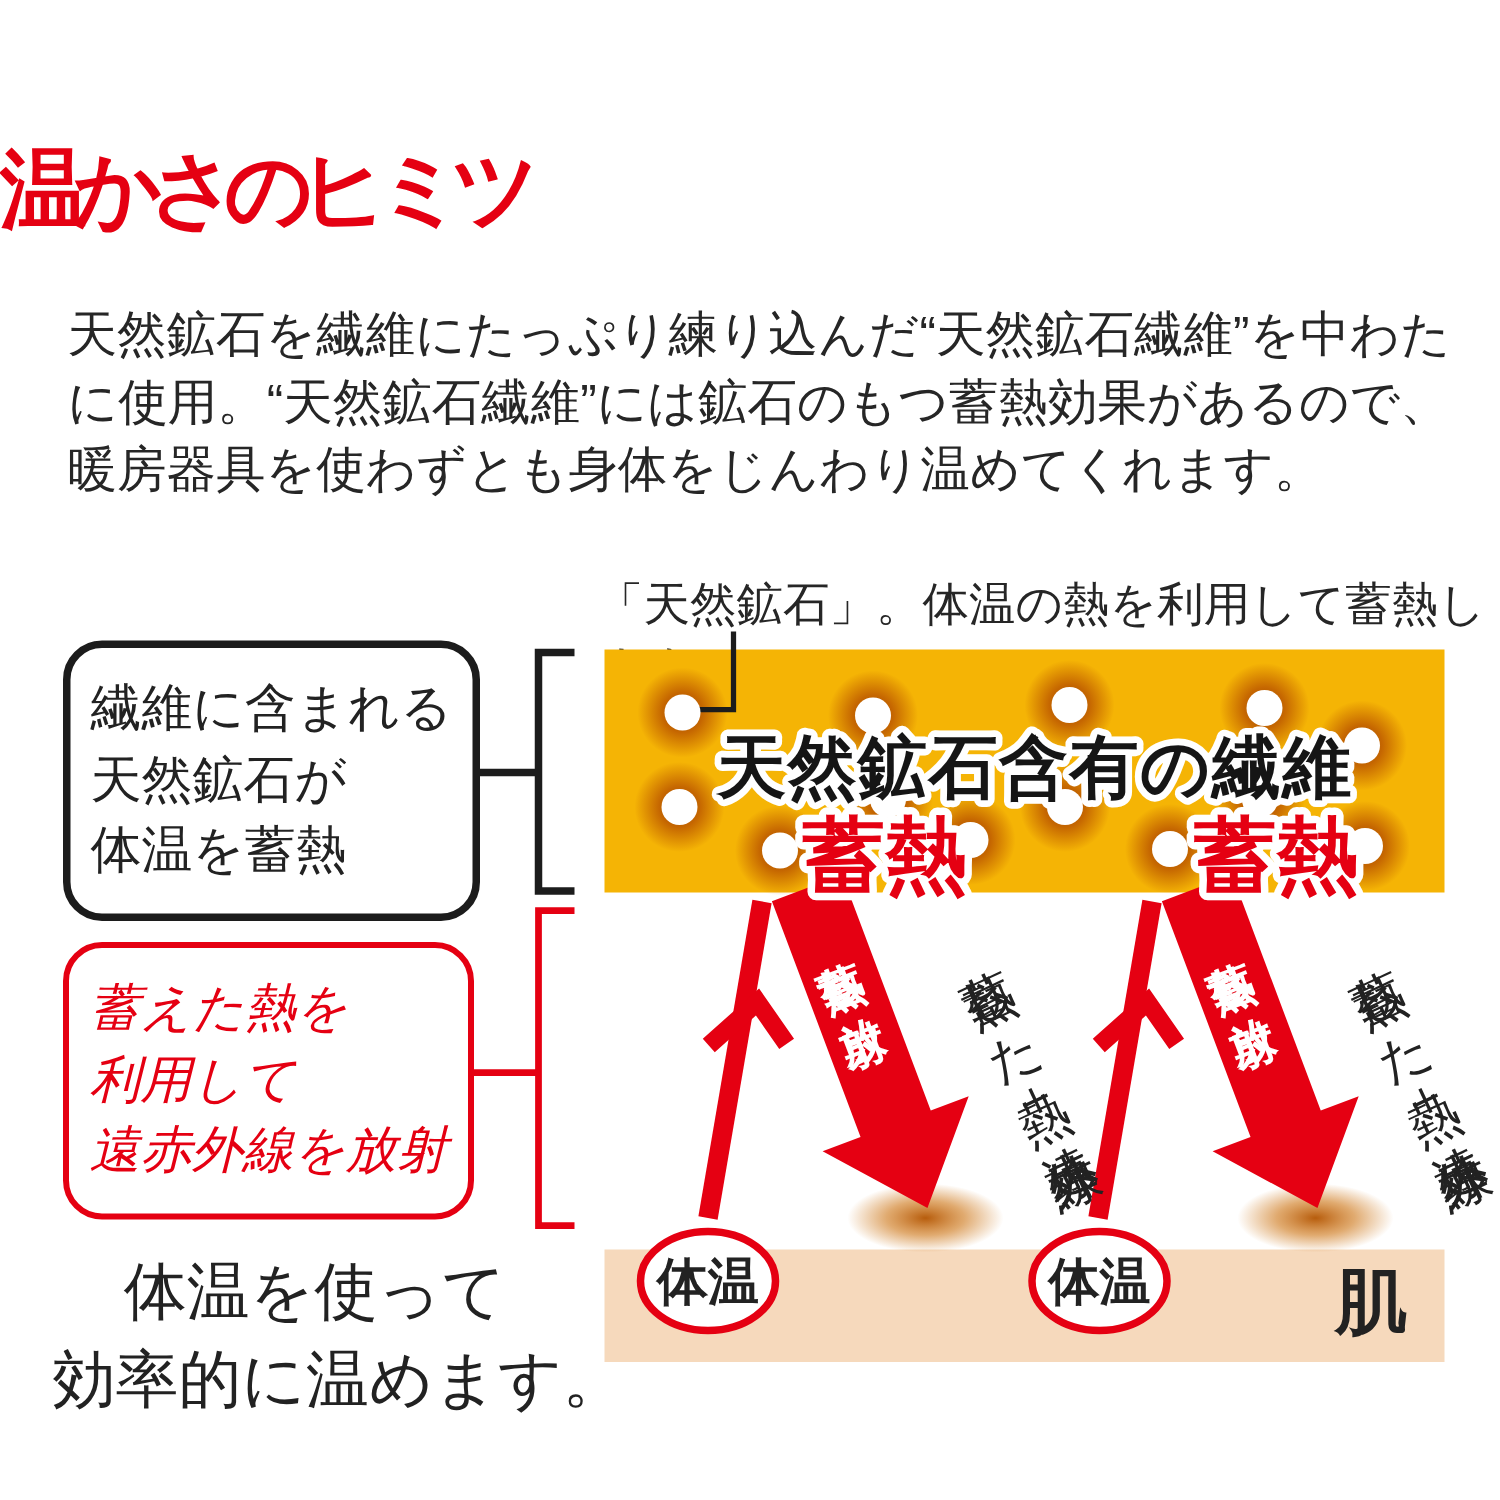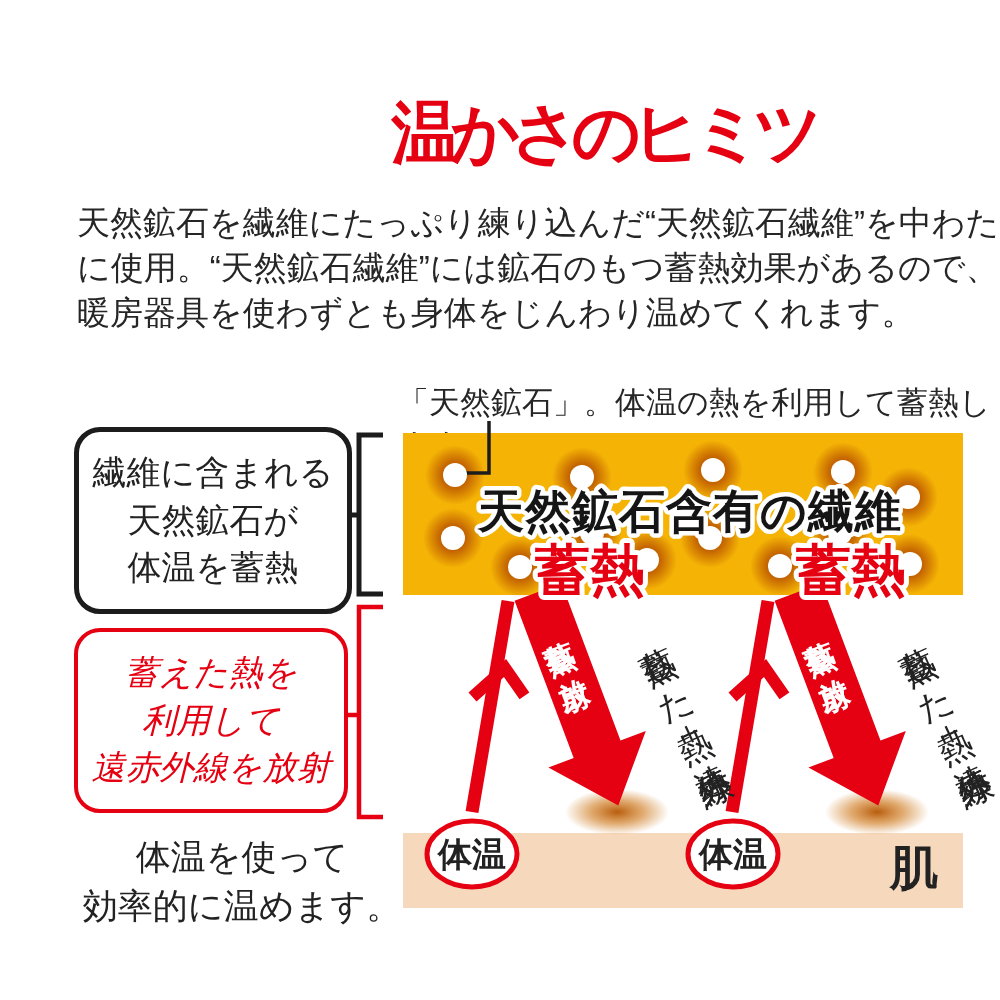--- a/index.html
+++ b/index.html
@@ -1,44 +1,44 @@
 <!DOCTYPE html>
 <html><head>
 <meta charset="utf-8">
 <style>
   html,body{margin:0;padding:0;}
   body{
     width:1000px;height:1000px;position:relative;background:#ffffff;
     font-family:"Liberation Sans",sans-serif;color:#262626;overflow:hidden;
   }
   .abs{position:absolute;}
-  .pre{white-space:pre;margin-left:32px;}
+  .pre{white-space:pre;}
   .title{
-    left:0;top:88px;width:814px;text-align:right;
-    font-size:68px;font-weight:900;letter-spacing:-9px;color:#e50012;
+    left:0;top:88px;width:814px;text-align:left;
+    font-size:58px;font-weight:900;letter-spacing:-9px;color:#e50012;
   }
   .intro{
     left:45px;top:200px;font-size:33px;line-height:45px;font-weight:500;
     letter-spacing:0;color:#262626;
   }
   .annotation{
     left:398px;top:382px;font-size:31px;color:#262626;letter-spacing:0;
   }
   .callout{
     border-radius:26px;display:flex;align-items:center;justify-content:center;
-    text-align:center;font-size:34px;line-height:1.40;background:#fff;
+    text-align:left;font-size:34px;line-height:1.40;background:#fff;
   }
   .callout.storage{
     left:42px;top:427px;width:268px;height:177px;border:5px solid #1c1c1c;color:#222;
   }
   .callout.radiation{
     left:42px;top:628px;width:266px;height:177px;border:4px solid #e50012;color:#e50012;font-style:italic;
   }
   .caption{
-    left:35px;top:832px;width:350px;text-align:center;font-size:35px;
+    left:35px;top:832px;width:350px;text-align:center;font-size:42px;
     line-height:1.4;color:#222;font-weight:500;
   }
   .vtext{
     writing-mode:vertical-rl;text-orientation:mixed;
   }
   .arrow-label{
     font-size:30px;font-weight:700;color:#ffffff;letter-spacing:2px;
     width:34px;height:185px;transform:rotate(-21deg);transform-origin:17px 0;
   }
   .arrow-label.g1{left:531px;top:620px;}

